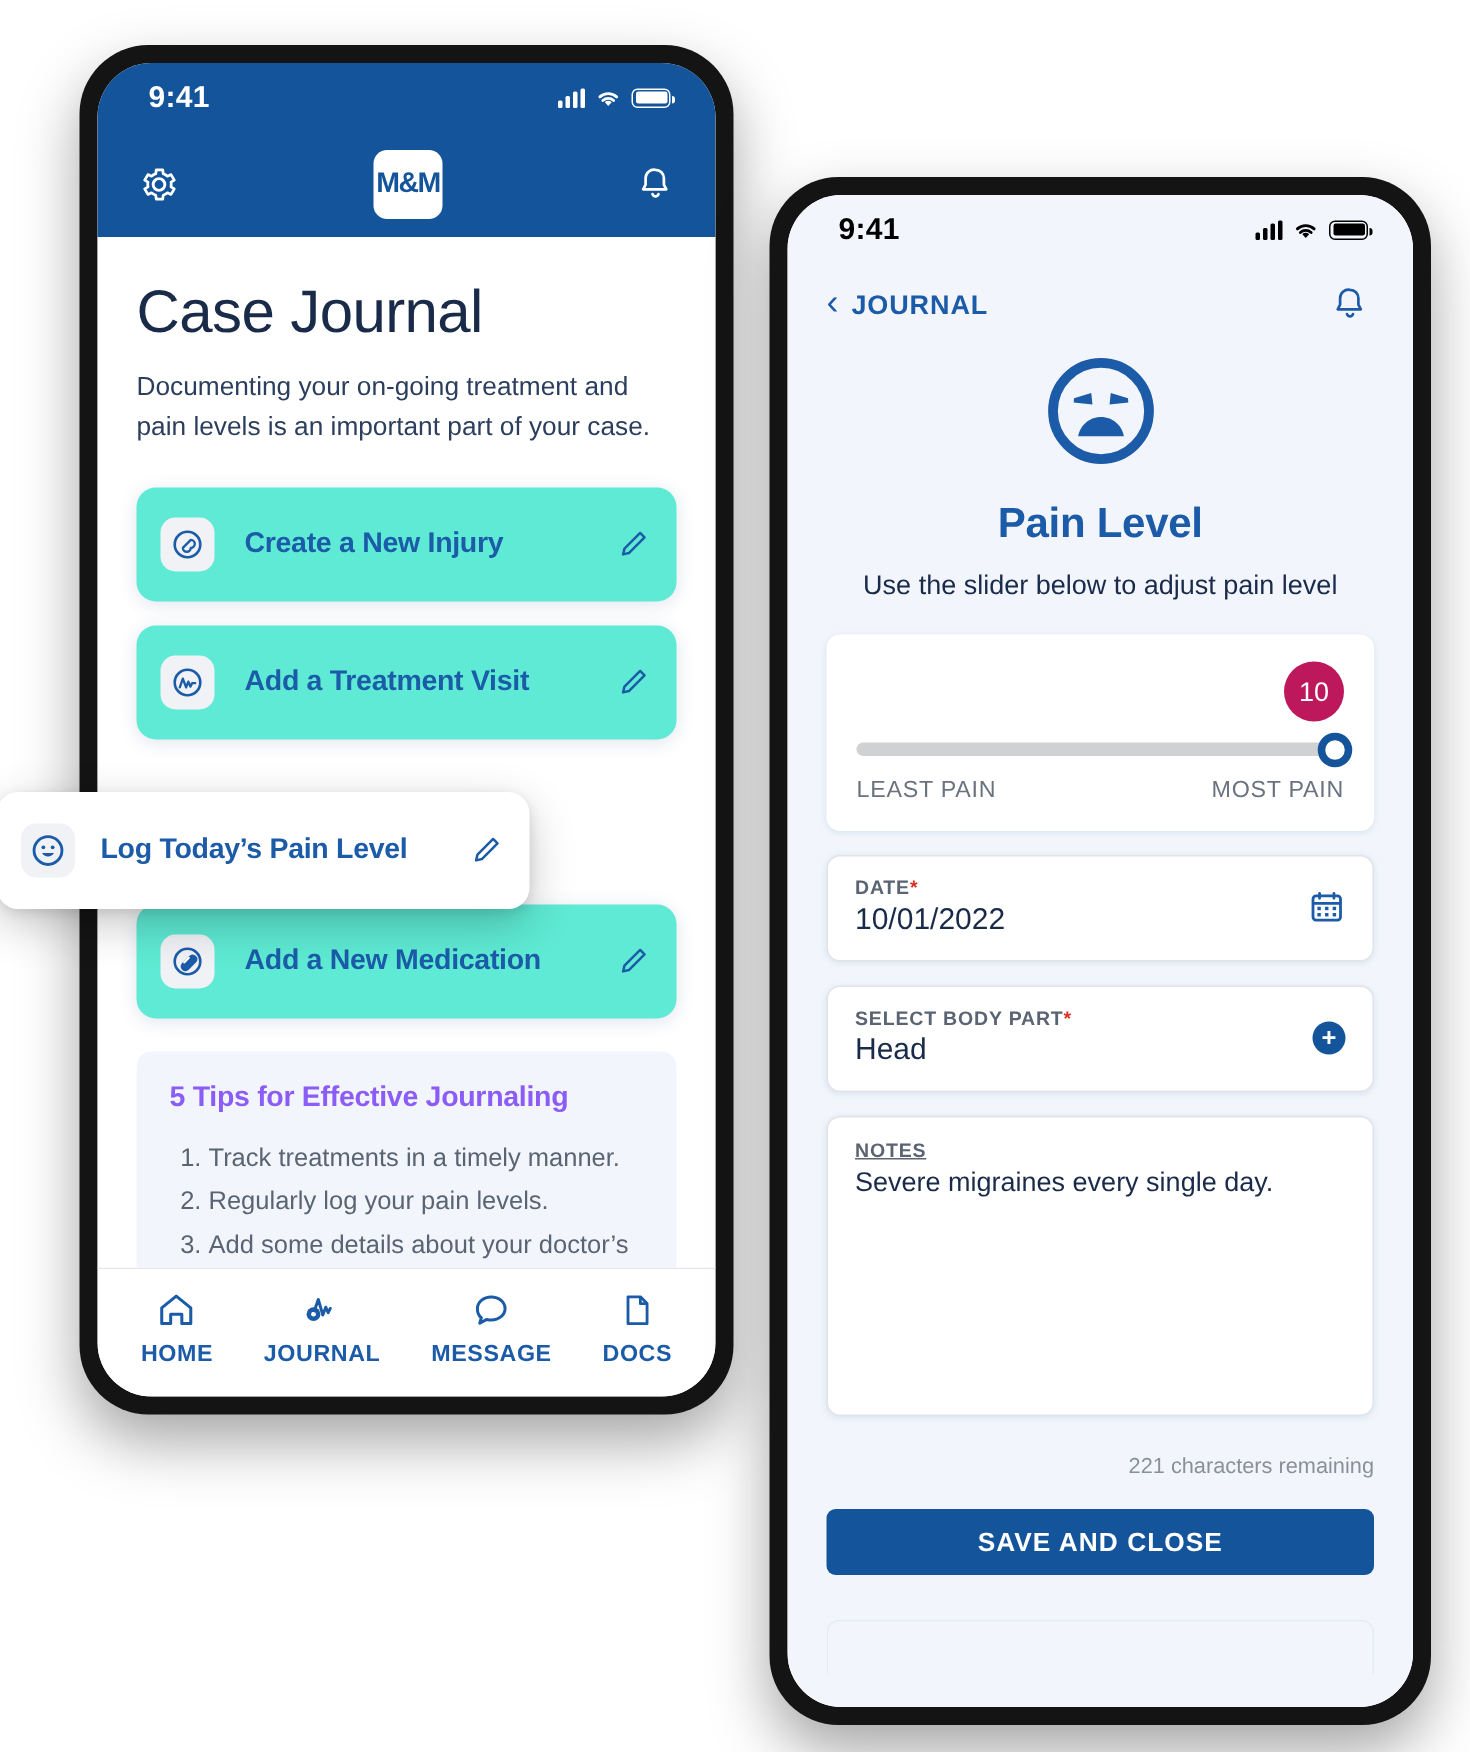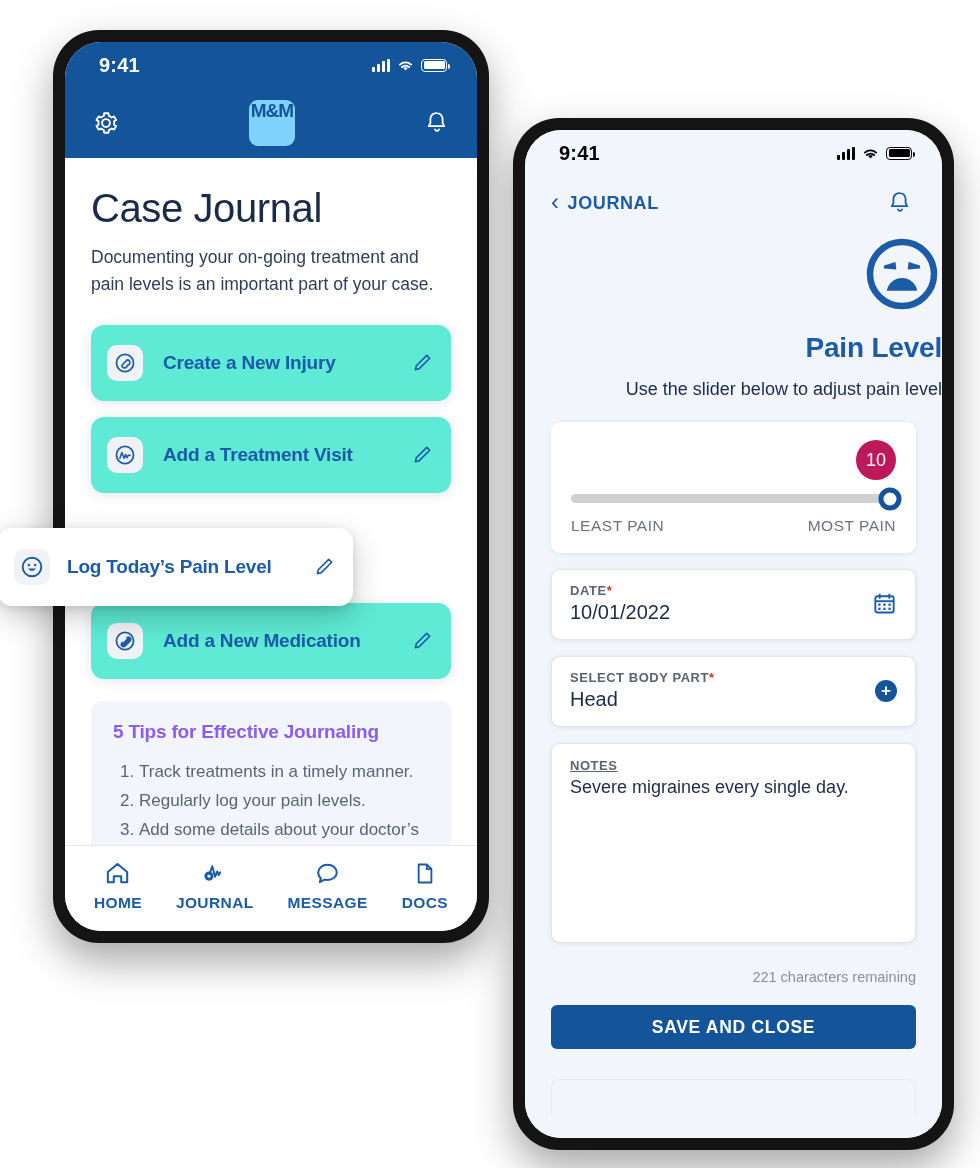--- a/index.html
+++ b/index.html
@@ -57,22 +57,22 @@
   }
   .batt b { display:block; height:100%; width:100%; background: currentColor; border-radius:1.5px; }
 
   
   .appbar {
     background: #14549B; height: 70px; flex: 0 0 70px;
     display: flex; align-items: center; justify-content: space-between;
     padding: 0 28px;
   }
   .logo-box {
-    width: 46px; height: 46px; background: #7dd3fc; border-radius: 9px;
-    display: flex; justify-content: center;
+    width: 46px; height: 46px; background: #ffffff; border-radius: 9px;
+    display: flex; align-items: center; justify-content: center;
     color: #14549B; font-size: 19px; font-weight: bold; letter-spacing: -1px;
   }
 
   
   .l-body { flex: 1; background: #ffffff; padding: 28px 26px 0 26px; overflow: hidden; position: relative; }
   .page-title { font-size: 40px; color: #1A2B4A; font-weight: normal; letter-spacing: -.4px; }
   .page-sub { font-size: 17.5px; color: #2C3E5D; line-height: 1.57; margin-top: 13px; }
 
   .card-list { margin-top: 26px; display: flex; flex-direction: column; gap: 16px; }
   .action-card {
@@ -112,21 +112,21 @@
   }
   .tabitem { display:flex; flex-direction:column; align-items:center; gap: 7px; }
   .tablabel { font-size: 15.5px; font-weight: bold; color: #1B5BA8; letter-spacing: .4px; }
 
   
   .r-body { flex: 1; background: #F2F6FC; overflow: hidden; display:flex; flex-direction: column; }
   .r-nav { height: 54px; flex:0 0 54px; display:flex; align-items:center; justify-content: space-between; padding: 0 30px 0 26px; }
   .r-back { display:flex; align-items:center; gap: 8px; color:#1B5BA8; font-size: 18px; font-weight: bold; letter-spacing: .6px; }
   .chev { font-size: 24px; font-weight: normal; line-height: 1; margin-top:-2px; }
 
-  .r-hero { text-align:right; padding: 4px 0 0 0; }
+  .r-hero { text-align:center; padding: 4px 0 0 0; }
   .r-title { font-size: 28px; font-weight: bold; color: #1B5BA8; margin-top: 14px; letter-spacing:-.2px;}
   .r-caption { font-size: 18px; color: #1A2B4A; margin-top: 15px; }
 
   .r-content { padding: 22px 26px 0 26px; display:flex; flex-direction:column; gap: 16px; }
   .white-card { background:#ffffff; border-radius: 9px; box-shadow: 0 1px 5px rgba(20,60,120,.10); }
 
   .slider-card { padding: 18px 20px 18px 20px; }
   .bubble-row { display:flex; justify-content:flex-end; }
   .bubble {
     width: 40px; height: 40px; border-radius: 50%; background: #be185d;

